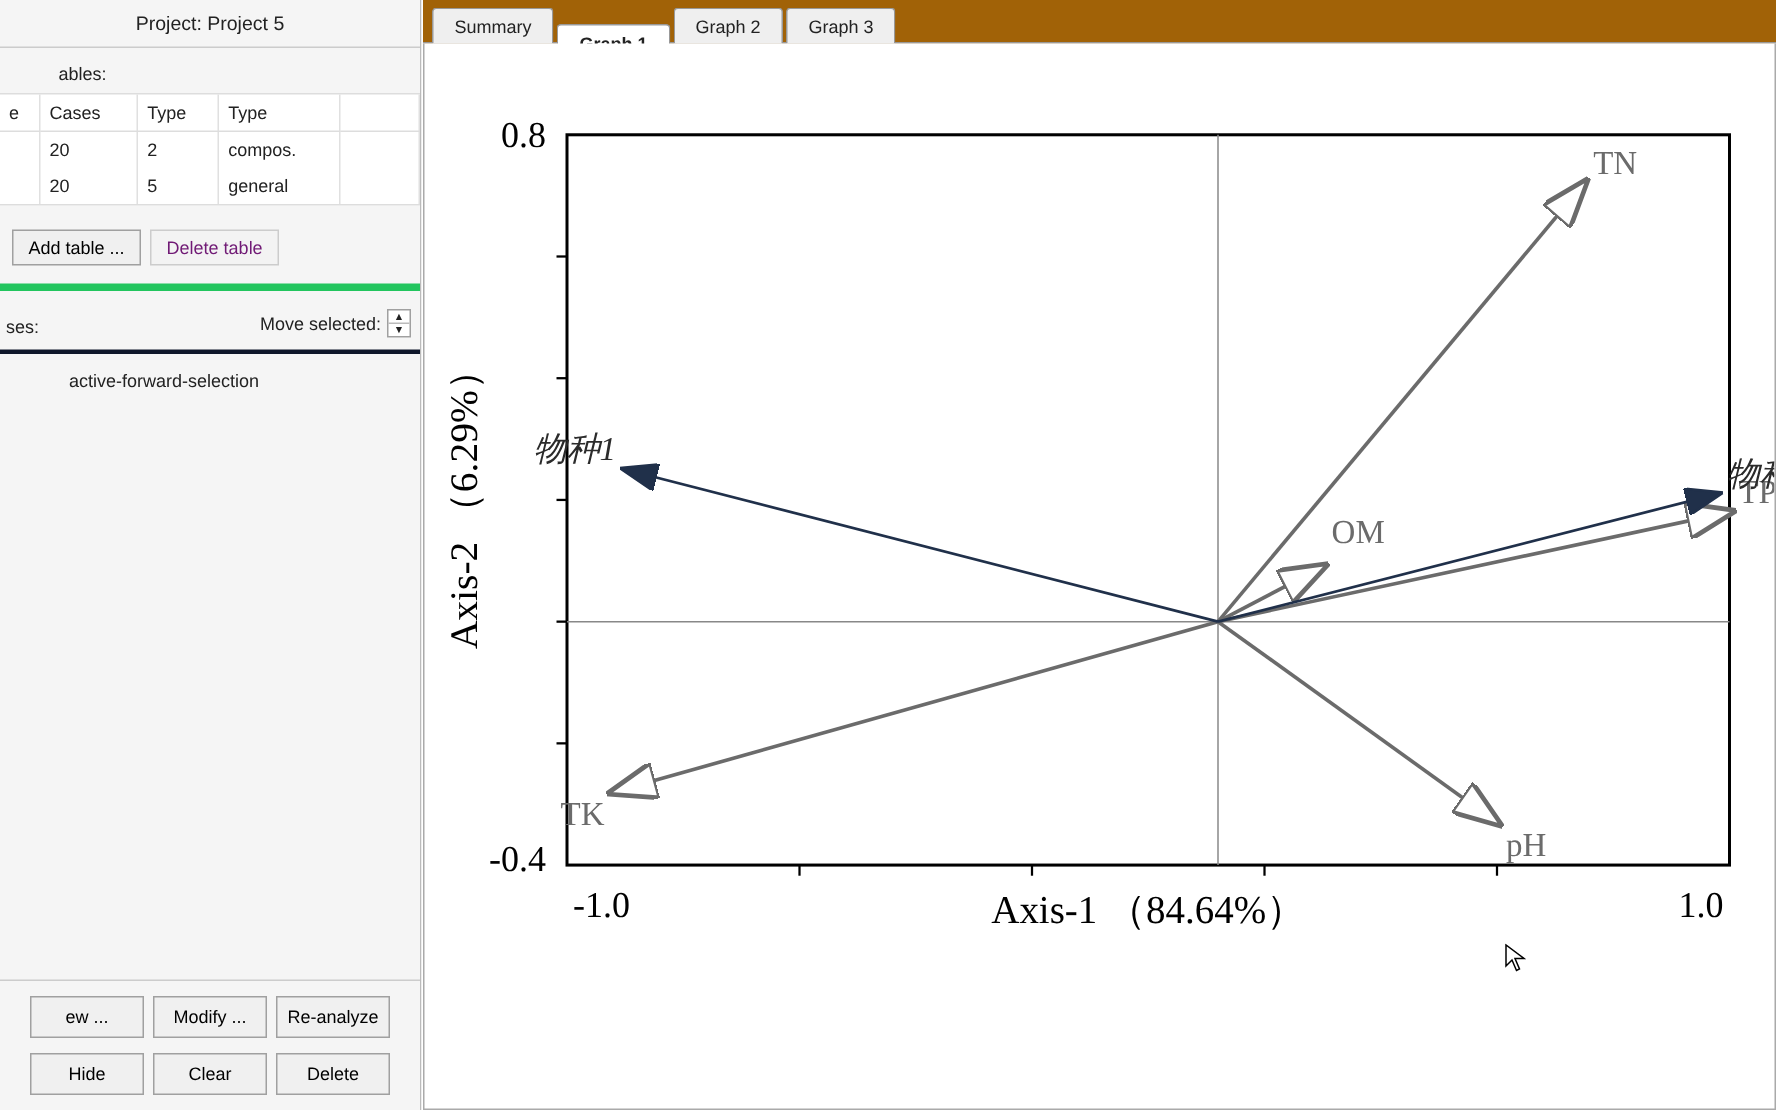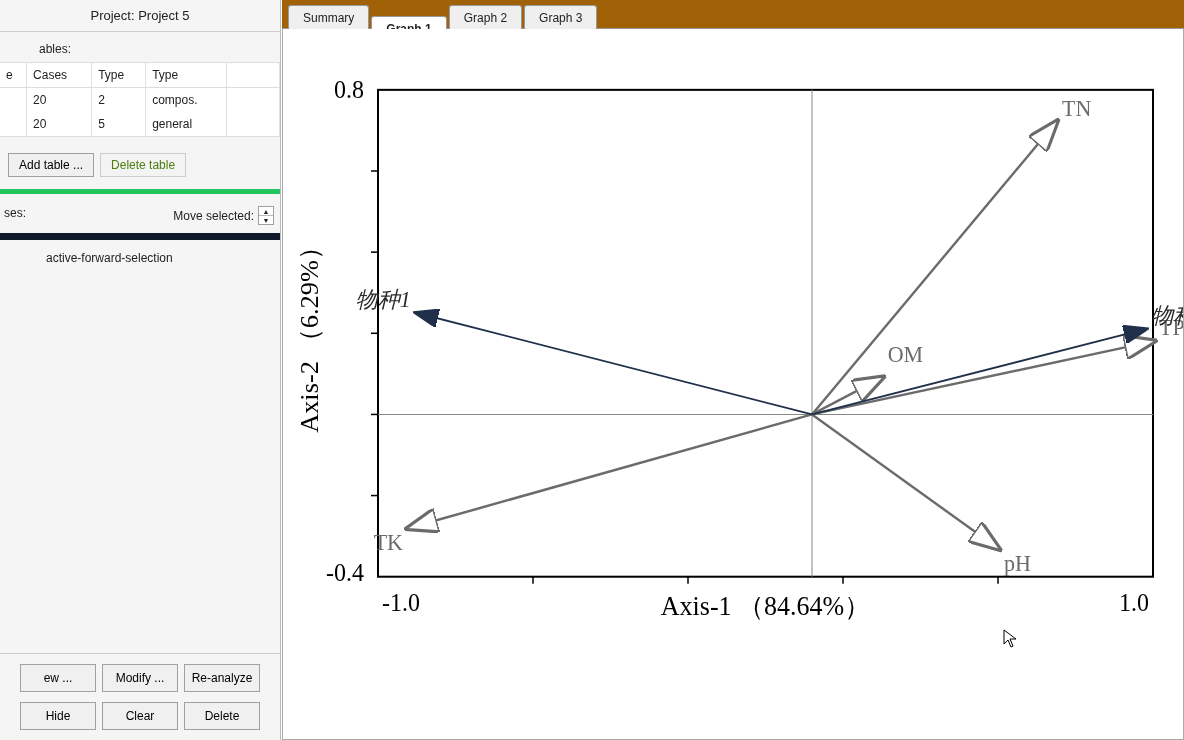--- a/index.html
+++ b/index.html
@@ -7,22 +7,22 @@
   
   .left-panel{width:280px;border-right:1px solid #bbb;display:flex;flex-direction:column;background:#f5f5f5;}
   .project-title{text-align:center;padding:8px 4px;background:#f5f5f5;border-bottom:1px solid #ccc;font-size:13px;}
   .section-label{padding:10px 6px 6px 4px;margin-left:35px;}
   .tables-grid{background:#fff;border-top:1px solid #ddd;border-bottom:1px solid #ddd;margin-bottom:6px;}
   .tables-grid table{border-collapse:collapse;width:100%;}
   .tables-grid th,.tables-grid td{padding:5px 6px;border-right:1px solid #e0e0e0;text-align:left;font-weight:normal;font-size:12px;}
   .tables-grid th{border-bottom:1px solid #ddd;}
   .btn-row{padding:10px 8px 12px 8px;display:flex;gap:6px;border-bottom:5px solid #22c55e;}
   button{font-family:inherit;font-size:12px;padding:4px 10px;border:1px solid #a0a0a0;background:#f0f0f0;cursor:pointer;}
-  button:disabled{color:#4d7c0f;border-color:#ccc;background:#f3f3f3;}
-  .move-row{display:flex;align-items:flex-start;justify-content:space-between;padding:8px 6px 8px 4px;border-bottom:7px solid #0f172a;margin-top:4px;}
+  button:disabled{color:#701a75;border-color:#ccc;background:#f3f3f3;}
+  .move-row{display:flex;align-items:flex-end;justify-content:space-between;padding:8px 6px 8px 4px;border-bottom:3px solid #0f172a;margin-top:4px;}
   .spinner{display:inline-flex;flex-direction:column;border:1px solid #a0a0a0;background:#fff;}
   .spinner span{width:14px;height:8px;display:flex;align-items:center;justify-content:center;font-size:7px;line-height:1;cursor:pointer;}
   .spinner span:first-child{border-bottom:1px solid #bbb;}
   .analysis-body{flex:1;padding:8px 4px 8px 0;background:#f5f5f5;overflow:hidden;margin-left:44px;}
   .bottom-btn-row{display:flex;gap:6px;padding:10px 20px;border-top:1px solid #ccc;}
   .bottom-btn-row button{flex:1;min-width:0;padding:6px 2px;}
   .log-label{padding:4px 4px 0 2px;border-top:1px solid #ccc;font-size:12px;}
   
   .right-panel{flex:1;display:flex;flex-direction:column;border-left:1px solid #fff;}
   .tab-bar{display:flex;align-items:flex-end;height:28px;background:#a16207;border-bottom:1px solid #999;padding-left:6px;gap:2px;}

